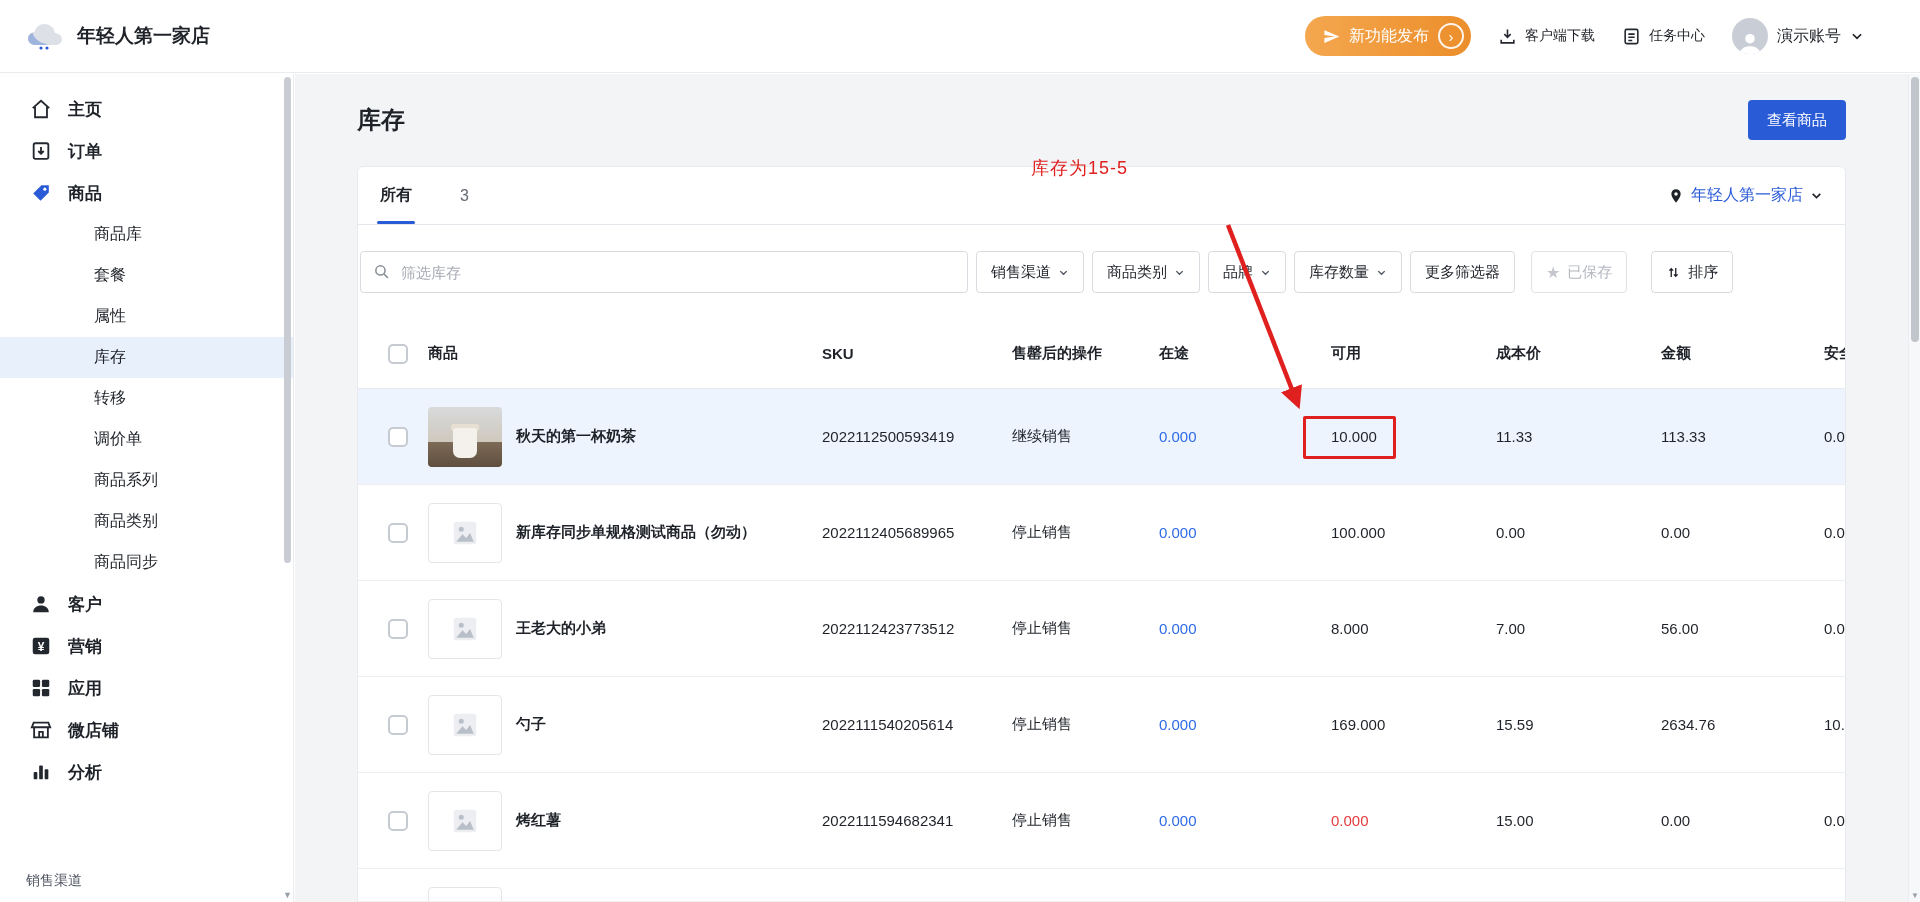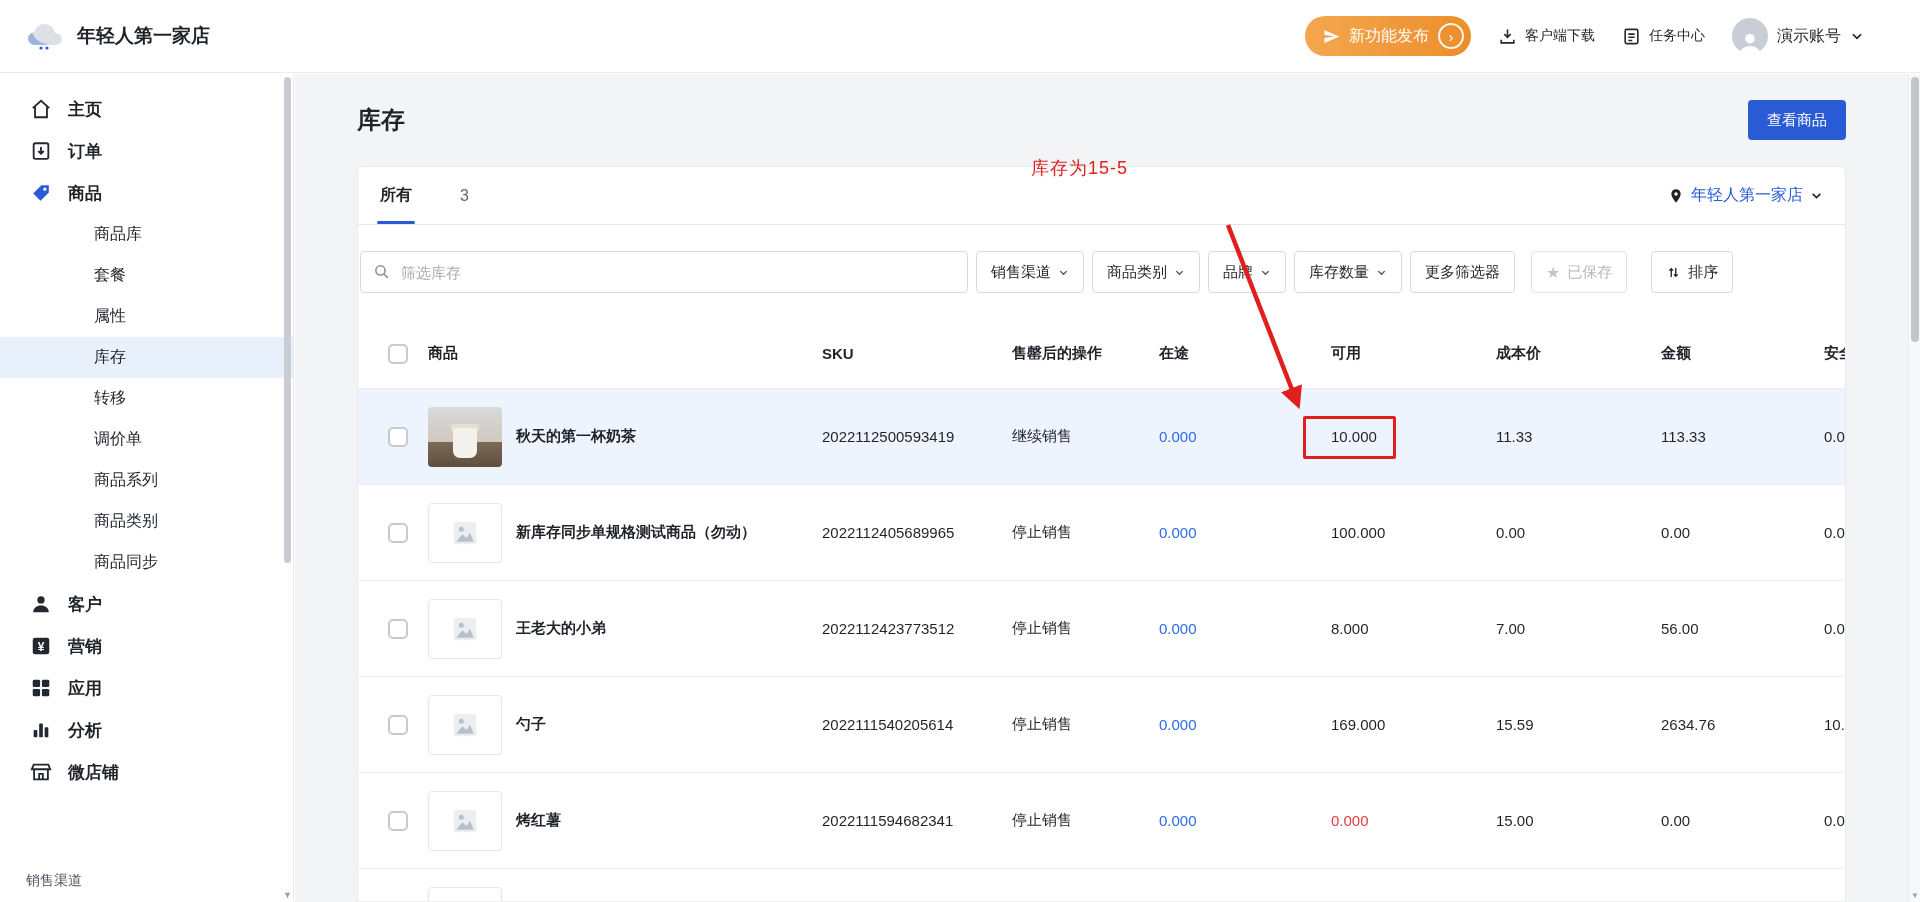--- a/index.html
+++ b/index.html
@@ -236,37 +236,37 @@
           <rect x="3" y="3" width="8" height="8" rx="1.5"></rect>
           <rect x="13" y="3" width="8" height="8" rx="1.5"></rect>
           <rect x="3" y="13" width="8" height="8" rx="1.5"></rect>
           <rect x="13" y="13" width="8" height="8" rx="1.5"></rect>
         </svg>
     </span>
     <span>应用</span>
   </div>
   <div class="nav-item">
     <span class="nav-icon">
+      <svg viewBox="0 0 24 24" fill="none" stroke="currentColor" stroke-width="2">
+          <path d="M4 4h16l2 5H2z"></path>
+          <path d="M4.5 9v11h15V9"></path>
+          <path d="M10 20v-6h4v6"></path>
+        </svg>
+    </span>
+    <span>微店铺</span>
+  </div>
+  <div class="nav-item">
+    <span class="nav-icon">
       <svg viewBox="0 0 24 24" fill="currentColor">
           <rect x="4" y="12" width="4" height="8" rx="1"></rect>
           <rect x="10" y="5" width="4" height="15" rx="1"></rect>
           <rect x="16" y="9" width="4" height="11" rx="1"></rect>
         </svg>
     </span>
     <span>分析</span>
-  </div>
-  <div class="nav-item">
-    <span class="nav-icon">
-      <svg viewBox="0 0 24 24" fill="none" stroke="currentColor" stroke-width="2">
-          <path d="M4 4h16l2 5H2z"></path>
-          <path d="M4.5 9v11h15V9"></path>
-          <path d="M10 20v-6h4v6"></path>
-        </svg>
-    </span>
-    <span>微店铺</span>
   </div>
 
   <div class="sidebar-footer">销售渠道</div>
   <div class="side-scroll-thumb"></div>
   <div class="side-scroll-arrow">▼</div>
 </aside>
 
 <main class="main">
   <div class="page-head">
     <h1 class="page-title">库存</h1>

